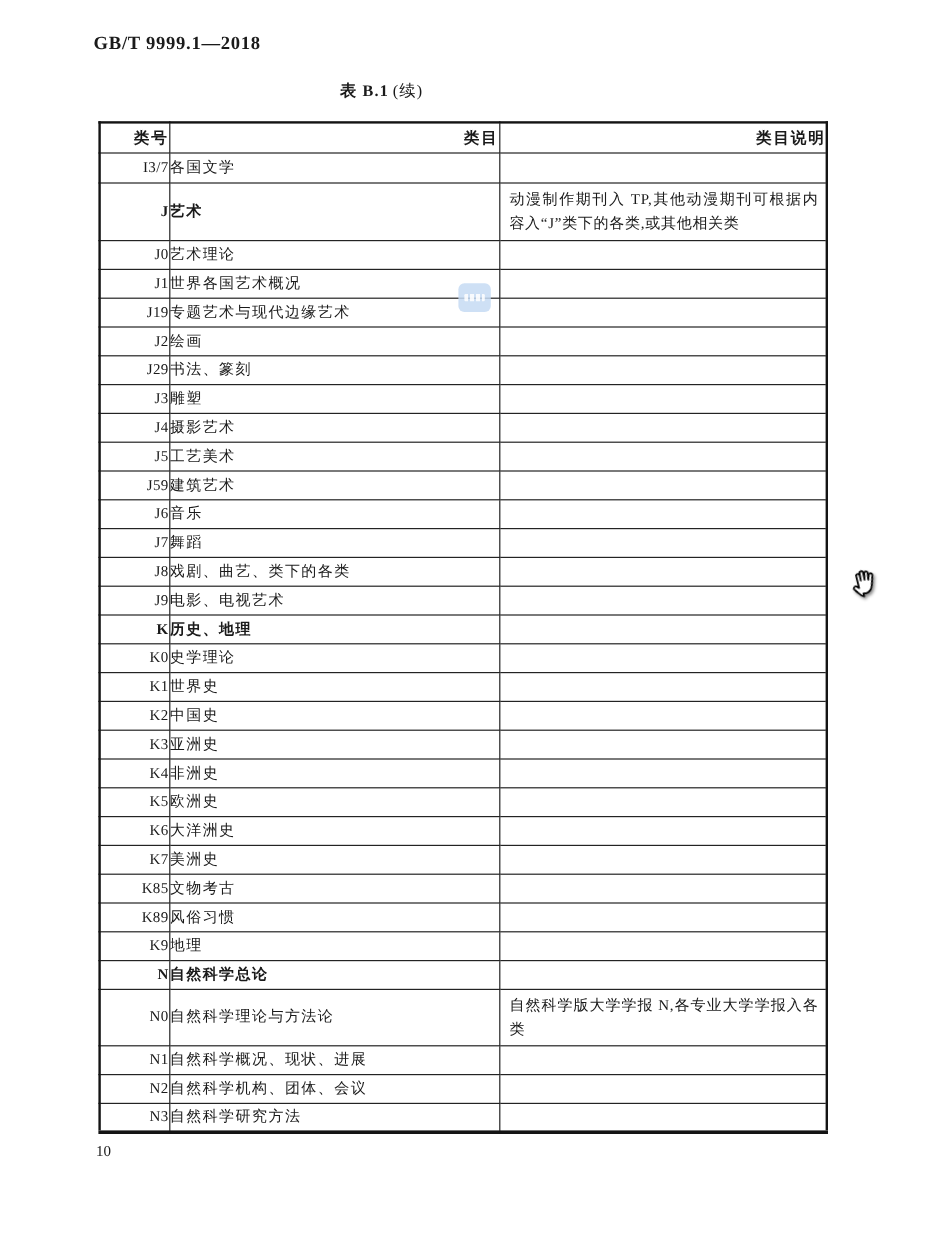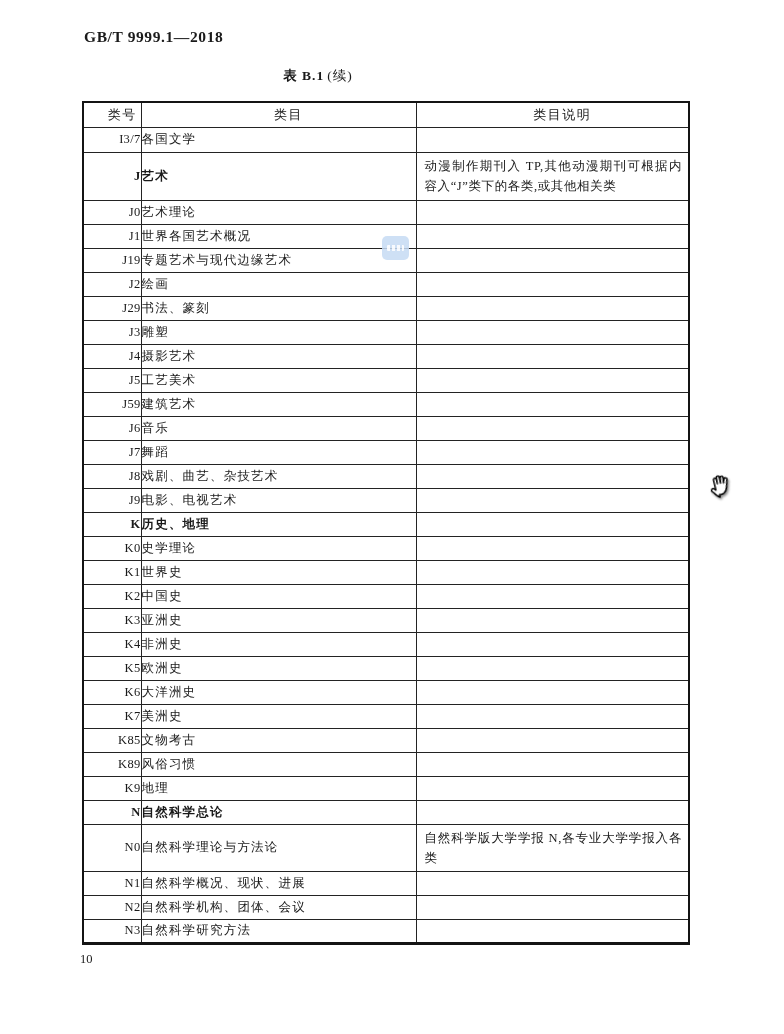--- a/index.html
+++ b/index.html
@@ -15,21 +15,20 @@
     font-family: "Liberation Serif", "DejaVu Serif", serif;
     color: #1a1a1a;
   }
   .doc-number {
     position: absolute;
     left: 78px;
     top: 28px;
     font-size: 15.5px;
     font-weight: bold;
     letter-spacing: 0.6px;
-    margin-left: 6px;
   }
   .table-caption {
     position: absolute;
     left: 0;
     top: 67px;
     width: 636px;
     text-align: center;
     font-size: 13.5px;
     letter-spacing: 1px;
   }
@@ -53,23 +52,23 @@
     font-size: 12.5px;
     font-weight: normal;
     overflow: hidden;
   }
   .col-code { width: 58px; }
   .col-cat  { width: 275px; }
   .col-desc { width: 273px; }
 
   .cls-table thead tr { height: 25px; }
   .cls-table thead th {
-    font-weight: normal;
+    font-weight: bold;
     font-size: 13px;
-    text-align: center;
+    text-align: right;
     letter-spacing: 1.5px;
     padding-left: 20px;
   }
   .cls-table tbody tr { height: 24px; }
   .cls-table tbody tr.first-row { height: 25px; }
   .cls-table tbody tr.tall-row { height: 48px; }
 
   td.code-cell {
     text-align: right;
     font-size: 12.5px;
@@ -212,21 +211,21 @@
     <td class="cat-cell">音乐</td>
     <td class="desc-cell"></td>
   </tr>
       <tr>
     <td class="code-cell">J7</td>
     <td class="cat-cell">舞蹈</td>
     <td class="desc-cell"></td>
   </tr>
       <tr>
     <td class="code-cell">J8</td>
-    <td class="cat-cell">戏剧、曲艺、杂技艺术</td>
+    <td class="cat-cell">戏剧、曲艺、类下的各类</td>
     <td class="desc-cell"></td>
   </tr>
       <tr>
     <td class="code-cell">J9</td>
     <td class="cat-cell">电影、电视艺术</td>
     <td class="desc-cell"></td>
   </tr>
       <tr class="bold-row">
     <td class="code-cell">K</td>
     <td class="cat-cell">历史、地理</td>

